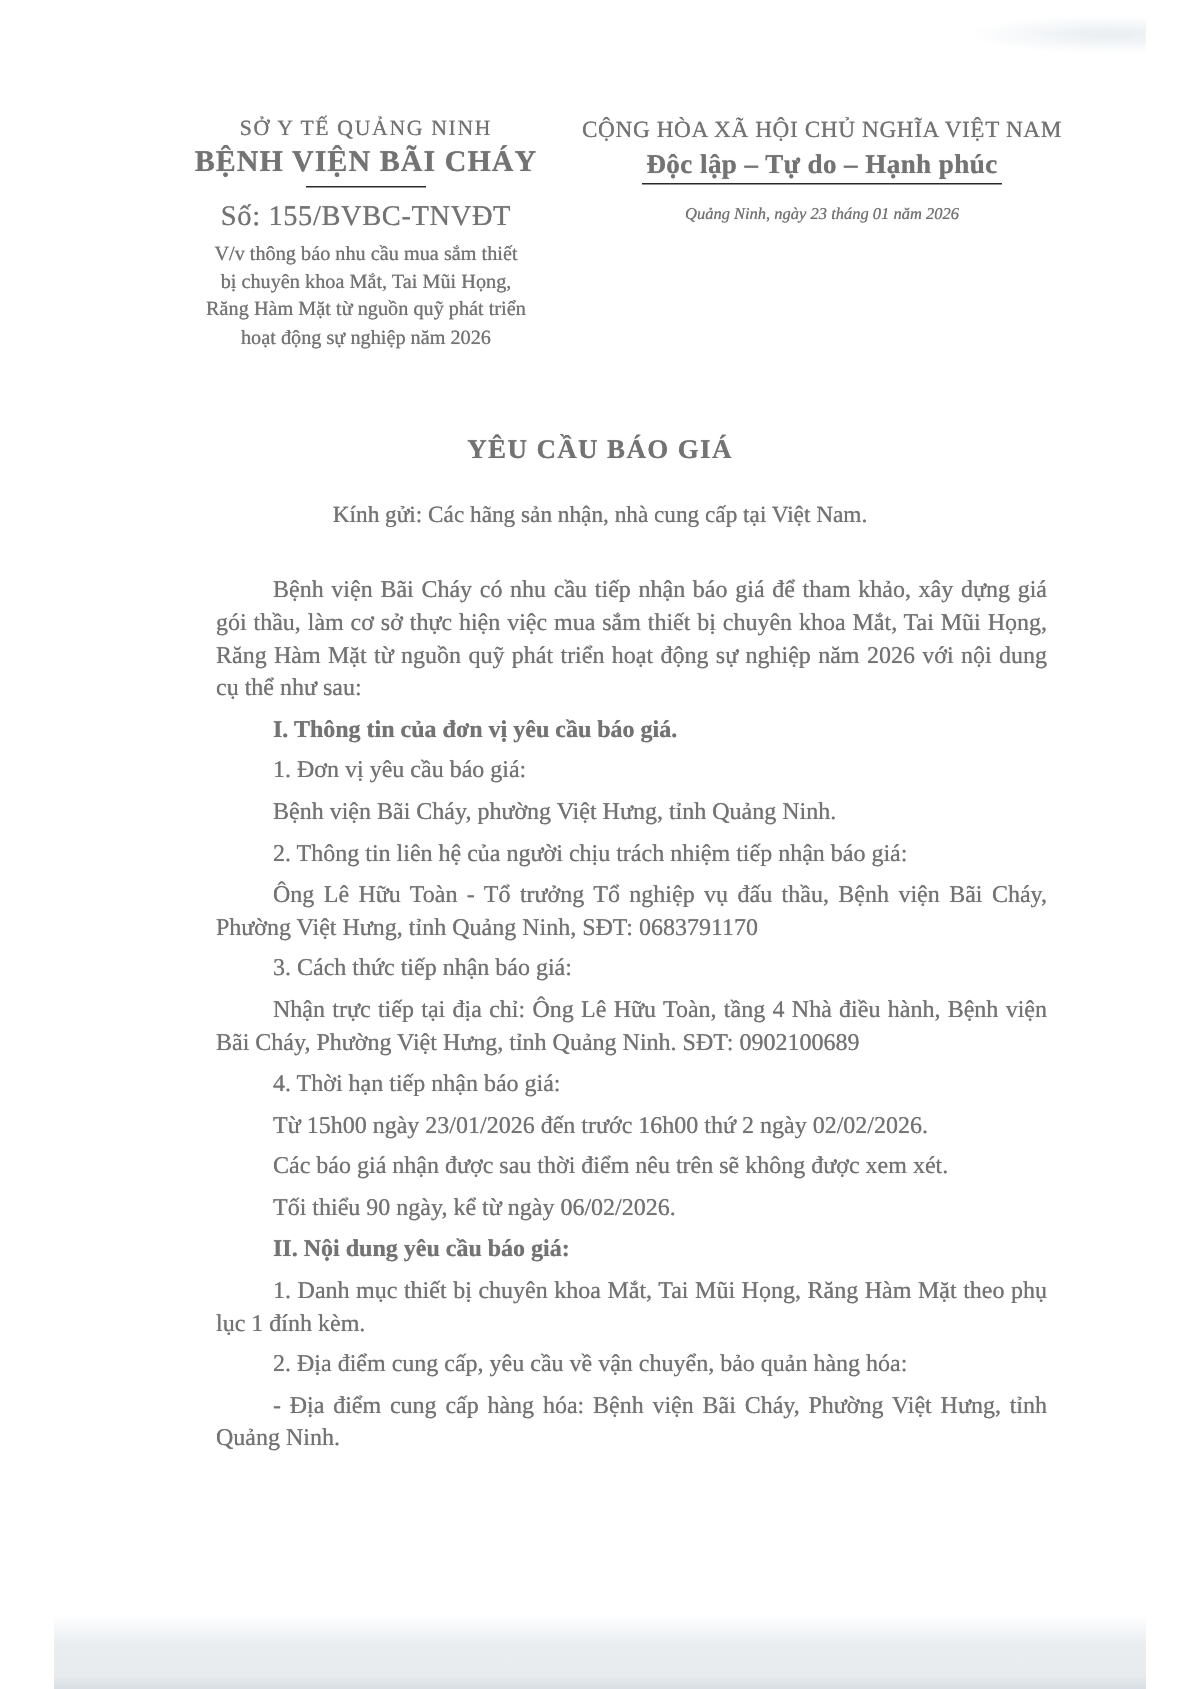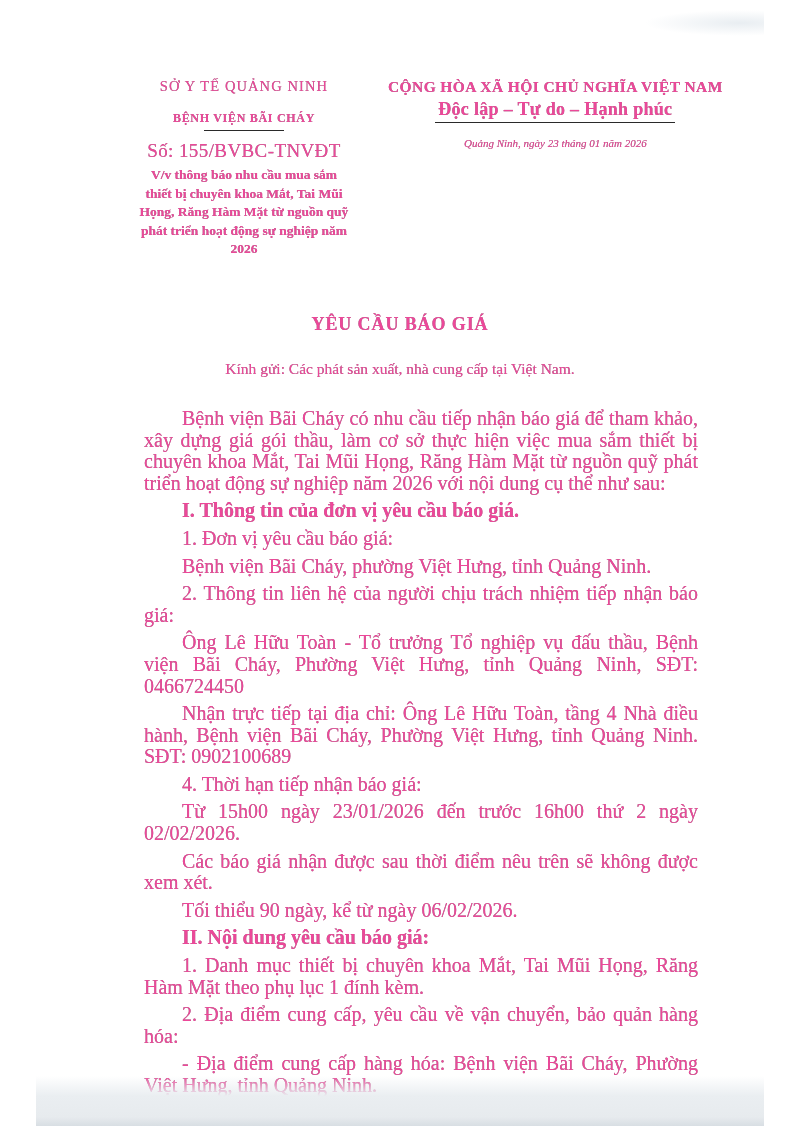--- a/index.html
+++ b/index.html
@@ -1,42 +1,42 @@
 <!DOCTYPE html>
 <html lang="vi"><head>
 <meta charset="utf-8">
 <style>
   * { margin:0; padding:0; box-sizing:border-box; }
   html,body { background:#ffffff; }
   .page {
     position:relative; width:728px; height:1126px; margin:0 auto;
     background:#ffffff; overflow:hidden;
     font-family:"Liberation Serif","DejaVu Serif",serif;
-    color:#ec4899;
+    color:#737373;
     text-shadow:0 0 .45px rgba(20,20,20,.55); 
   }
   
   .header { display:flex; padding:78px 64px 0 92px; }
   .header-left  { width:232px; text-align:center; flex:none; }
   .header-right { flex:1; margin-left:28px; text-align:center; }
   .dept  { font-size:14.5px; letter-spacing:1.1px; white-space:nowrap; }
-  .org   { font-size:12px; font-weight:bold; letter-spacing:.7px; margin-top:16px; white-space:nowrap; }
+  .org   { font-size:20px; font-weight:bold; letter-spacing:.7px; margin-top:2px; white-space:nowrap; }
   .rule-short { width:80px; border-top:1.6px solid #2a2a2a; margin:4px auto 9px auto; }
   .doc-no { font-size:19px; letter-spacing:.4px; margin-bottom:4px; }
-  .subject { font-size:13.5px; line-height:18.6px; width:214px; margin:0 auto;font-weight:bold; }
-  .nation { font-size:15.5px; font-weight:bold; letter-spacing:.4px; white-space:nowrap; }
+  .subject { font-size:13.5px; line-height:18.6px; width:214px; margin:0 auto; }
+  .nation { font-size:15.5px; font-weight:normal; letter-spacing:.4px; white-space:nowrap; }
   .motto  { margin-top:3px; }
   .motto span { display:inline-block; font-size:18px; font-weight:bold; letter-spacing:.3px;
                 border-bottom:1.6px solid #2a2a2a; padding:0 3px 2px 3px; }
   .place-date { font-size:11px; font-style:italic; margin-top:14px; }
   
   .title { margin-top:55px; text-align:center; font-size:18px; font-weight:bold; letter-spacing:.9px;font-family:Liberation Serif, serif; }
   .salutation { margin-top:25px; text-align:center; font-size:15.5px; }
   
-  .body { margin:30px 66px 0 108px; font-size:20px; line-height:21.6px; text-align:justify; }
+  .body { margin:30px 66px 0 108px; font-size:16px; line-height:21.6px; text-align:justify; }
   .body p { text-indent:38px; margin:0 0 6px 0; }
   .body p.heading { font-weight:bold; }
   
   .stamp { position:absolute; left:726px; top:388px; opacity:.88; }
   .stamp-center { font-family:"Liberation Sans","DejaVu Sans",sans-serif; font-weight:bold; font-size:15px; }
   .rim-text { font-family:"Liberation Sans","DejaVu Sans",sans-serif; font-weight:bold; font-size:9.5px; letter-spacing:2.4px; }
   .rim-small { font-family:"Liberation Sans","DejaVu Sans",sans-serif; font-weight:bold; font-size:8px; }
   
   .scan-edge-shadow {
     position:absolute; left:0; right:0; bottom:0; height:50px;
@@ -64,29 +64,30 @@
       <div class="nation">CỘNG HÒA XÃ HỘI CHỦ NGHĨA VIỆT NAM</div>
       <div class="motto">
         <span>Độc lập – Tự do – Hạnh phúc</span>
       </div>
       <div class="place-date">Quảng Ninh, ngày 23 tháng 01 năm 2026</div>
     </div>
   </div>
 
   <div class="title">YÊU CẦU BÁO GIÁ</div>
 
-  <div class="salutation">Kính gửi: Các phát sản xuất, nhà cung cấp tại Việt Nam.</div>
+  <div class="salutation">Kính gửi: Các hãng sản nhận, nhà cung cấp tại Việt Nam.</div>
 
   <div class="body">
     <p>Bệnh viện Bãi Cháy có nhu cầu tiếp nhận báo giá để tham khảo, xây dựng giá gói thầu, làm cơ sở thực hiện việc mua sắm thiết bị chuyên khoa Mắt, Tai Mũi Họng, Răng Hàm Mặt từ nguồn quỹ phát triển hoạt động sự nghiệp năm 2026 với nội dung cụ thể như sau:</p>
     <p class="heading">I. Thông tin của đơn vị yêu cầu báo giá.</p>
     <p>1. Đơn vị yêu cầu báo giá:</p>
     <p>Bệnh viện Bãi Cháy, phường Việt Hưng, tỉnh Quảng Ninh.</p>
     <p>2. Thông tin liên hệ của người chịu trách nhiệm tiếp nhận báo giá:</p>
-    <p>Ông Lê Hữu Toàn - Tổ trưởng Tổ nghiệp vụ đấu thầu, Bệnh viện Bãi Cháy, Phường Việt Hưng, tỉnh Quảng Ninh, SĐT: 0466724450</p>
+    <p>Ông Lê Hữu Toàn - Tổ trưởng Tổ nghiệp vụ đấu thầu, Bệnh viện Bãi Cháy, Phường Việt Hưng, tỉnh Quảng Ninh, SĐT: 0683791170</p>
+    <p>3. Cách thức tiếp nhận báo giá:</p>
     <p>Nhận trực tiếp tại địa chỉ: Ông Lê Hữu Toàn, tầng 4 Nhà điều hành, Bệnh viện Bãi Cháy, Phường Việt Hưng, tỉnh Quảng Ninh. SĐT: 0902100689</p>
     <p>4. Thời hạn tiếp nhận báo giá:</p>
     <p>Từ 15h00 ngày 23/01/2026 đến trước 16h00 thứ 2 ngày 02/02/2026.</p>
     <p>Các báo giá nhận được sau thời điểm nêu trên sẽ không được xem xét.</p>
     <p>Tối thiểu 90 ngày, kể từ ngày 06/02/2026.</p>
     <p class="heading">II. Nội dung yêu cầu báo giá:</p>
     <p>1. Danh mục thiết bị chuyên khoa Mắt, Tai Mũi Họng, Răng Hàm Mặt theo phụ lục 1 đính kèm.</p>
     <p>2. Địa điểm cung cấp, yêu cầu về vận chuyển, bảo quản hàng hóa:</p>
     <p>- Địa điểm cung cấp hàng hóa: Bệnh viện Bãi Cháy, Phường Việt Hưng, tỉnh Quảng Ninh.</p>
   </div>

